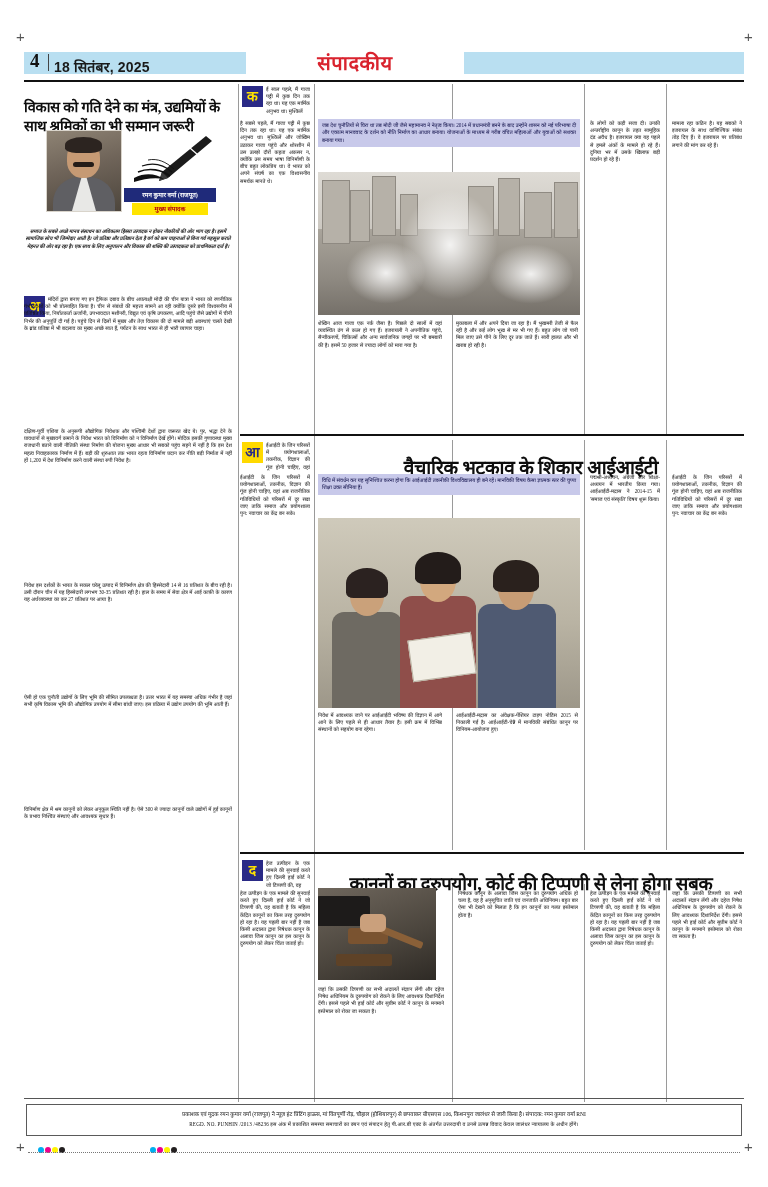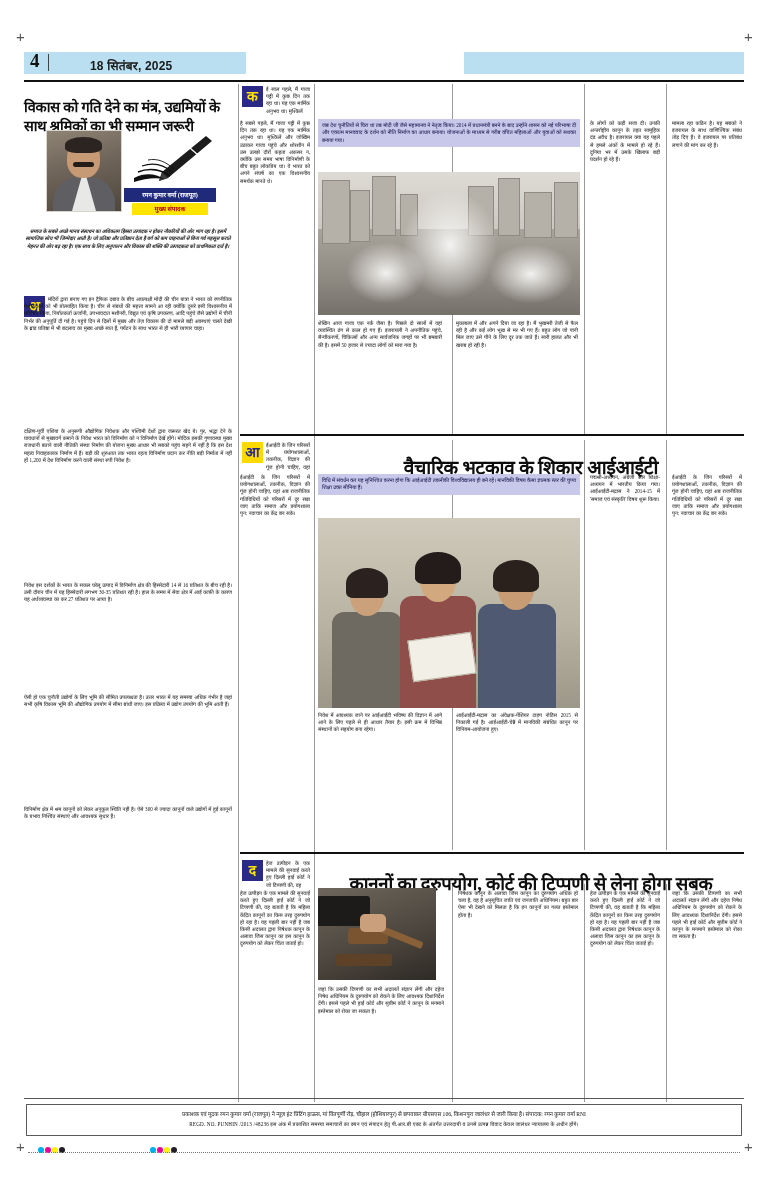--- a/index.html
+++ b/index.html
@@ -89,25 +89,24 @@
   }
   .page-num-rule {
     position: absolute;
     left: 24px; top: 2px;
     width: 1px; height: 17px;
     background: #444;
   }
   .mast-date {
     position: absolute;
     left: 30px; top: 5px;
-    font-size: 12px;
+    font-size: 14px;
     font-weight: bold;
     color: #1a1a1a;
     letter-spacing: .2px;
-    margin-left: 36px;
   }
   .mast-title {
     position: absolute;
     left: 222px; top: 0px;
     width: 218px;
     text-align: center;
     font-size: 20px;
     font-weight: bold;
     color: #d9232e;
     font-family: "Liberation Serif", serif;
@@ -473,20 +472,21 @@
     <span class="c-k"></span>
   </div>
   <div class="dashline"></div>
 
   <div class="masthead">
     <div class="mast-band"></div>
     <div class="mast-white"></div>
     <div class="page-num">4</div>
     <div class="page-num-rule"></div>
     <div class="mast-date">18 सितंबर, 2025</div>
+    <div class="mast-title">संपादकीय</div>
 
   </div>
   <div class="mast-rule"></div>
 
   <div class="col-rule" style="left:238px; top:84px; height:1018px;"></div>
   <div class="col-rule" style="left:314px; top:84px; height:1018px;"></div>
   <div class="col-rule" style="left:584px; top:84px; height:352px;"></div>
   <div class="col-rule" style="left:584px; top:440px; height:410px;"></div>
   <div class="col-rule" style="left:452px; top:884px; height:218px;"></div>
   <div class="col-rule" style="left:584px; top:884px; height:218px;"></div>

